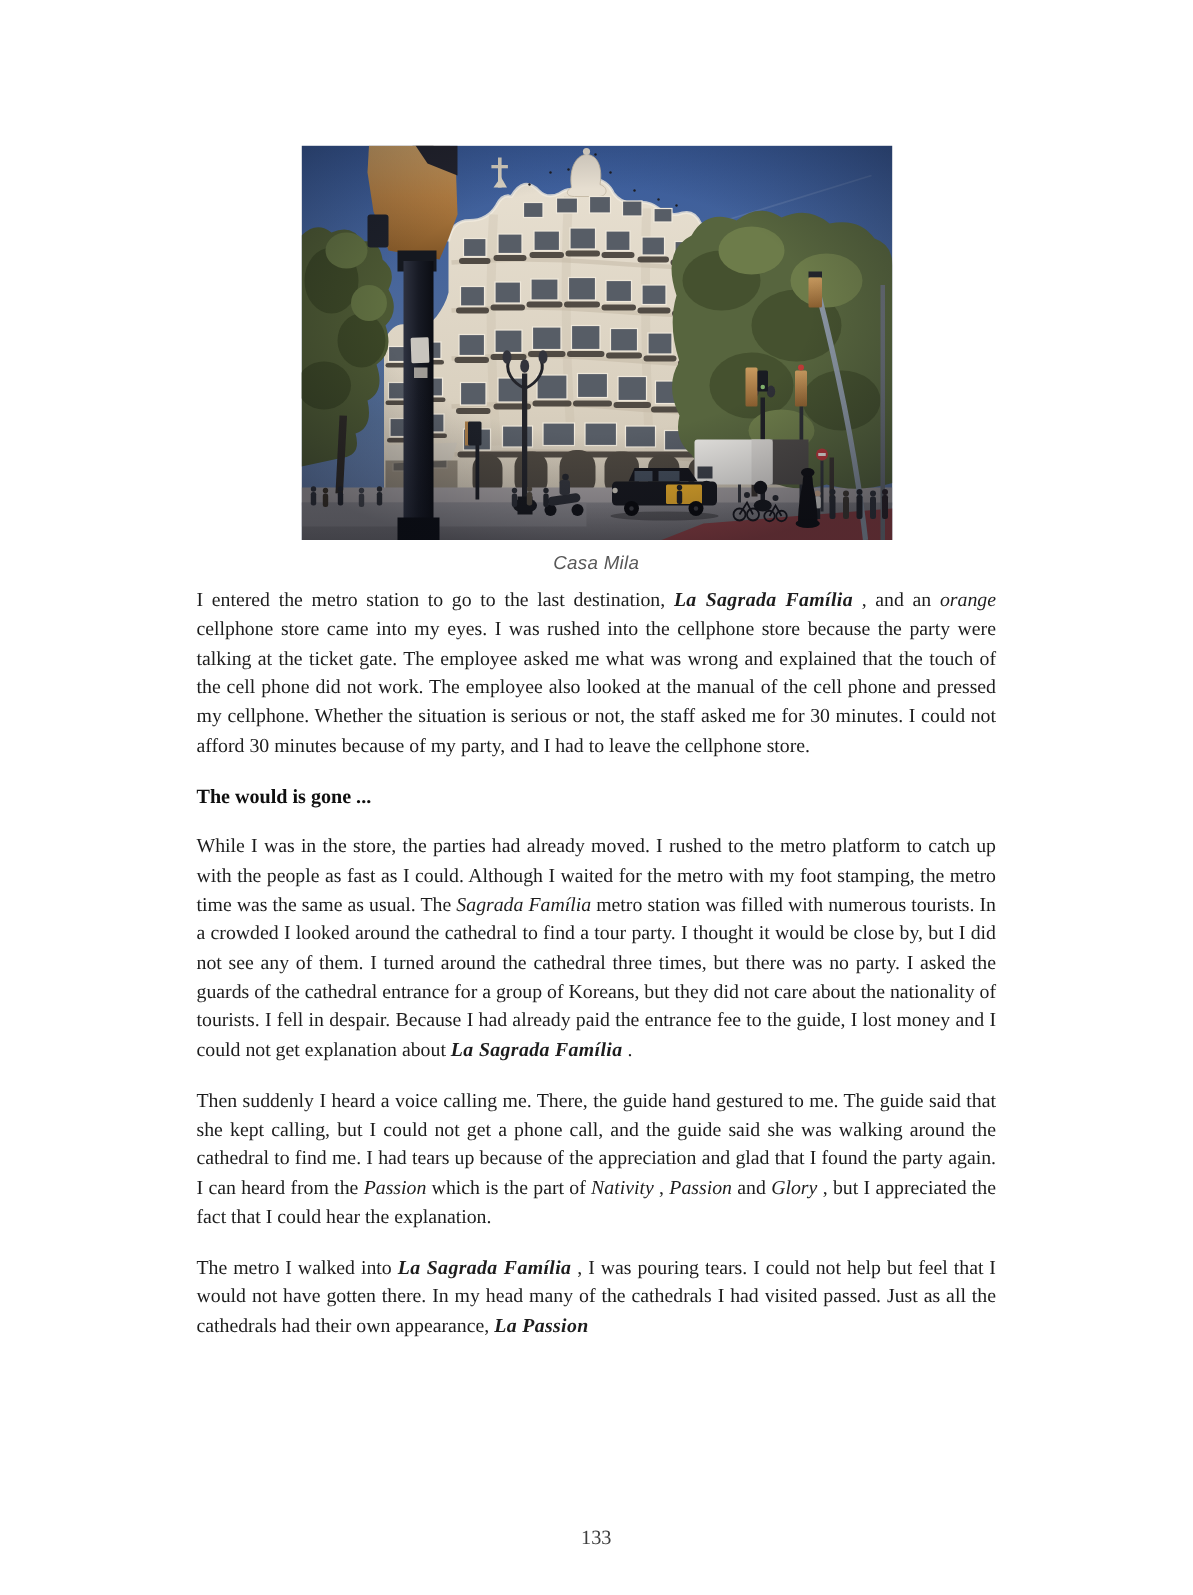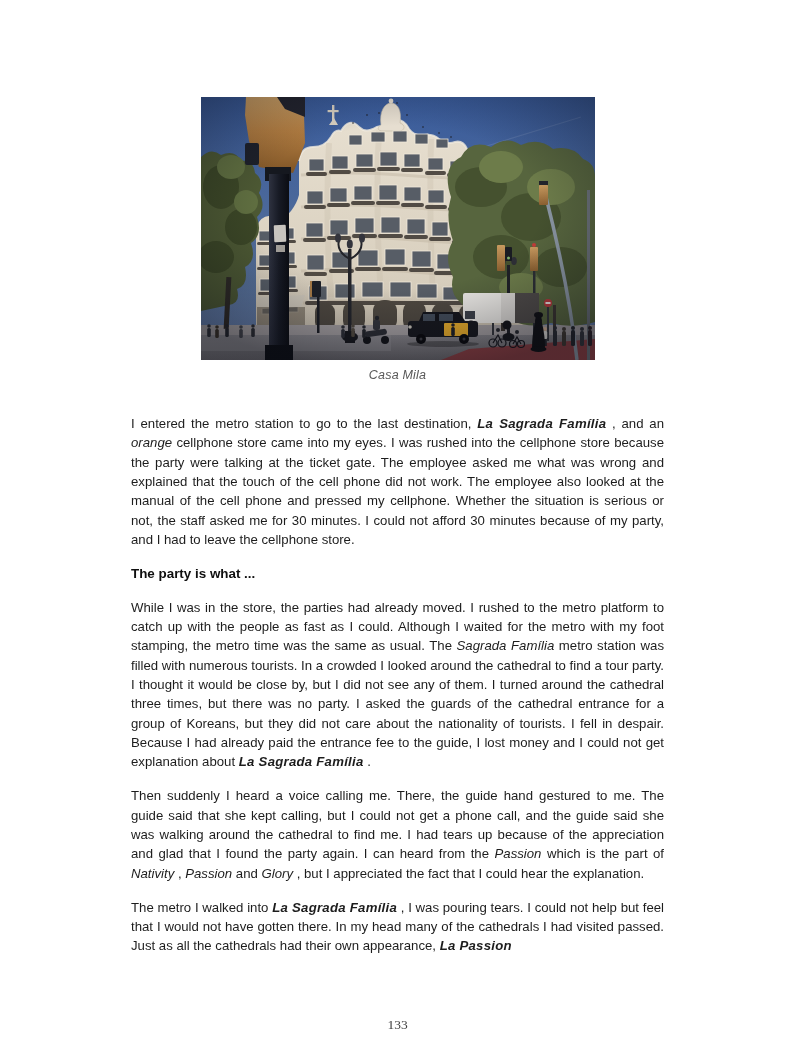--- a/index.html
+++ b/index.html
@@ -10,22 +10,22 @@
   
   .photo{position:absolute;left:201px;top:97px;width:394px;height:263px;margin:0;overflow:hidden;}
   .photo svg{display:block;width:394px;height:263px;}
   .vignette{position:absolute;left:0;top:0;width:394px;height:263px;pointer-events:none;
     background:radial-gradient(ellipse 72% 62% at 50% 42%, rgba(0,0,0,0) 50%, rgba(8,10,18,0.42) 100%);}
 
   .caption{position:absolute;left:0;top:368px;width:795px;text-align:center;
     font-style:italic;font-size:12.5px;color:#585858;letter-spacing:.2px;}
 
   
-  .content{position:absolute;left:131px;top:414px;width:533px;
-    font-size:13.2px;line-height:19.33px;color:#1d1d1d;text-align:justify;}
+  .content{position:absolute;left:131px;top:390px;width:533px;
+    font-size:13.2px;line-height:19.33px;color:#1d1d1d;text-align:justify;font-family:Liberation Serif, serif;}
   .content p{margin:0 0 14.6px 0;}
   .content h2{font-size:13.4px;line-height:19.33px;font-weight:bold;color:#0f0f0f;
     margin:0 0 14.6px 0;text-align:left;}
   .run-i{font-style:italic;}
   .run-bi{font-style:italic;font-weight:bold;letter-spacing:.25px;}
 
   .pageno{position:absolute;left:0;top:1017px;width:795px;text-align:center;
     font-family:"Liberation Serif","DejaVu Serif",serif;font-size:13.5px;color:#3d3d3d;}
 </style>
 </head>
@@ -416,20 +416,20 @@
         <rect x="64" y="248" width="28" height="15" fill="#0c0e14"></rect>
       </g>
     </svg>
     <div class="vignette"></div>
   </figure>
 
   <div class="caption">Casa Mila</div>
 
   <div class="content">
     <p><span>I entered the metro station to go to the last destination, </span><span class="run-bi">La Sagrada Família</span><span> , and an </span><span class="run-i">orange</span><span> cellphone store came into my eyes. I was rushed into the cellphone store because the party were talking at the ticket gate. The employee asked me what was wrong and explained that the touch of the cell phone did not work. The employee also looked at the manual of the cell phone and pressed my cellphone. Whether the situation is serious or not, the staff asked me for 30 minutes. I could not afford 30 minutes because of my party, and I had to leave the cellphone store.</span></p>
-    <h2>The party is what ...</h2>
+    <h2>The would is gone ...</h2>
     <p><span>While I was in the store, the parties had already moved. I rushed to the metro platform to catch up with the people as fast as I could. Although I waited for the metro with my foot stamping, the metro time was the same as usual. The </span><span class="run-i">Sagrada Família</span><span> metro station was filled with numerous tourists. In a crowded I looked around the cathedral to find a tour party. I thought it would be close by, but I did not see any of them. I turned around the cathedral three times, but there was no party. I asked the guards of the cathedral entrance for a group of Koreans, but they did not care about the nationality of tourists. I fell in despair. Because I had already paid the entrance fee to the guide, I lost money and I could not get explanation about </span><span class="run-bi">La Sagrada Família</span><span> .</span></p>
     <p><span>Then suddenly I heard a voice calling me. There, the guide hand gestured to me. The guide said that she kept calling, but I could not get a phone call, and the guide said she was walking around the cathedral to find me. I had tears up because of the appreciation and glad that I found the party again. I can heard from the </span><span class="run-i">Passion</span><span> which is the part of </span><span class="run-i">Nativity</span><span> , </span><span class="run-i">Passion</span><span> and </span><span class="run-i">Glory</span><span> , but I appreciated the fact that I could hear the explanation.</span></p>
     <p><span>The metro I walked into </span><span class="run-bi">La Sagrada Família</span><span> , I was pouring tears. I could not help but feel that I would not have gotten there. In my head many of the cathedrals I had visited passed. Just as all the cathedrals had their own appearance, </span><span class="run-bi">La Passion</span></p>
   </div>
 
   <div class="pageno">133</div>
 </div>
 
 </body></html>

